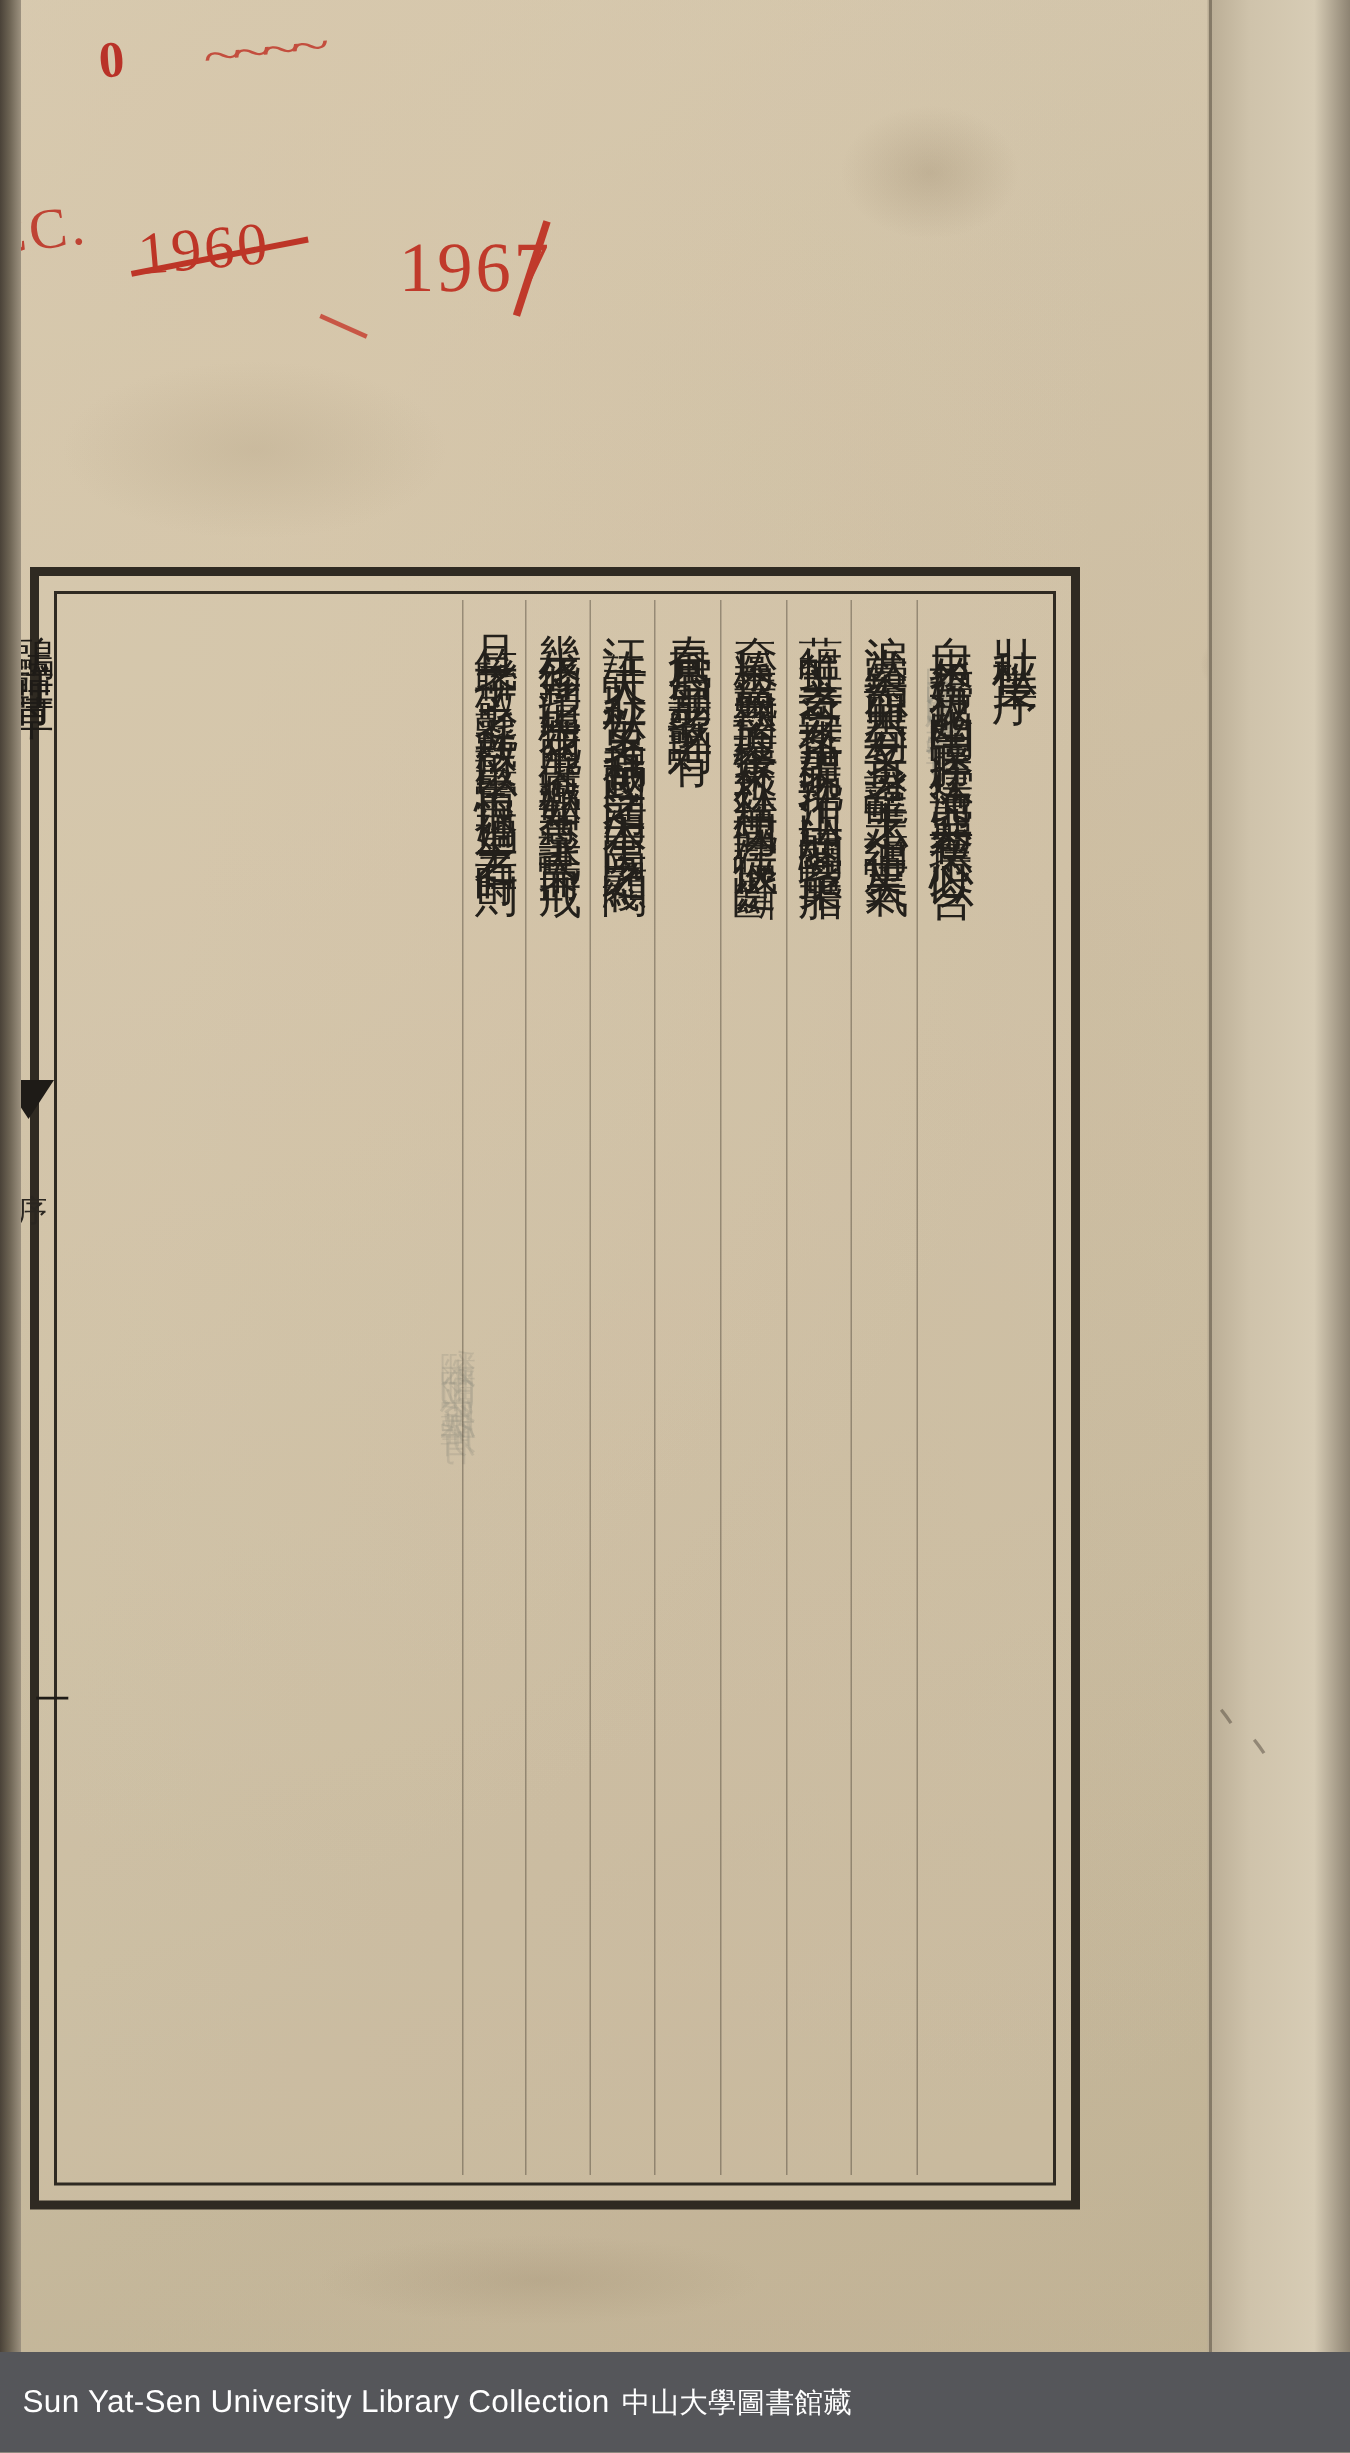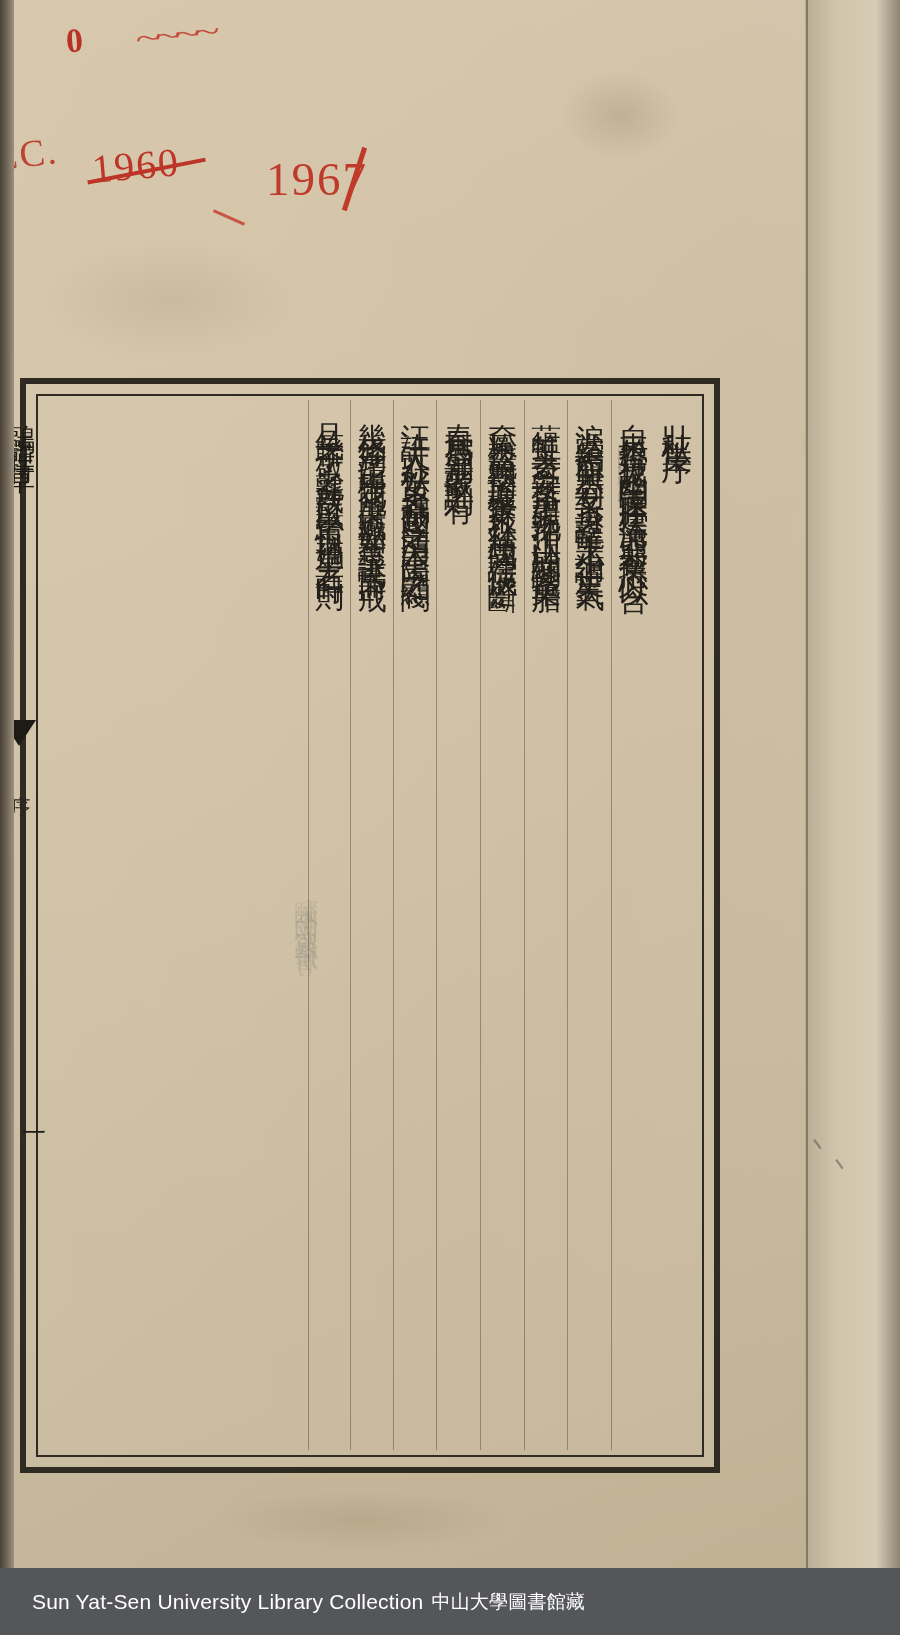--- a/index.html
+++ b/index.html
@@ -234,21 +234,21 @@
   }
   
   .footer {
     position: absolute;
     left: 0; bottom: 0;
     width: 900px; height: 67px;
     background: #55565a;
     color: #ffffff;
     display: flex;
     align-items: center;
-    padding-left: 32px;
+    padding-left: 15px;
     box-sizing: border-box;
     font-family: "Liberation Sans", sans-serif;
     font-size: 21px;
     letter-spacing: .2px;
     z-index: 20;
   }
   .footer .cn {
     font-family: Liberation Sans, sans-serif;
     font-size: 19px;
     margin-left: 8px;

